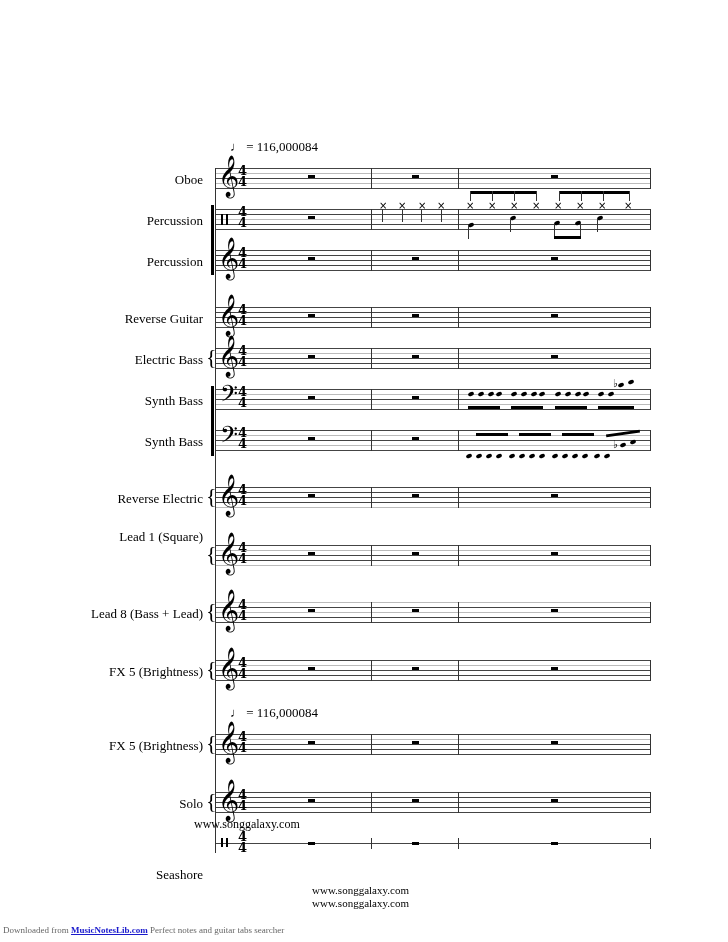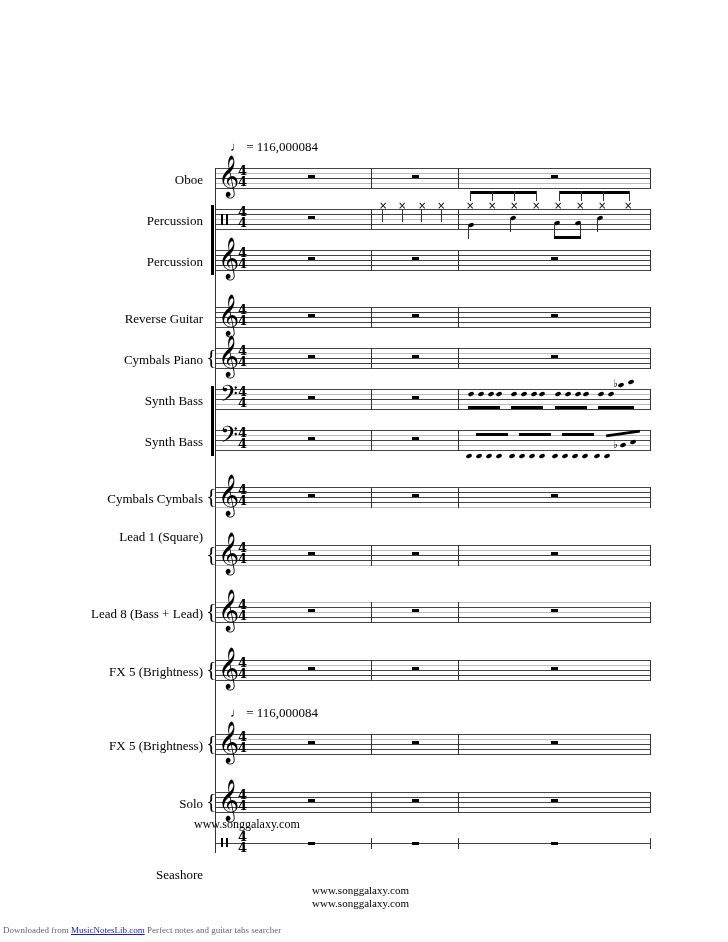--- a/index.html
+++ b/index.html
@@ -18,41 +18,41 @@
   .perc { position:absolute; left:5px; top:5px; width:3px; height:11px; border-left:2px solid #000; border-right:2px solid #000; box-sizing:content-box; }
   .sysline { position:absolute; left:215px; width:1px; background:#333; }
   .bracket { position:absolute; width:3px; background:#000; left:211px; }
   .brace { position:absolute; left:206px; font-size:22px; line-height:22px; }
   .tempo { position:absolute; left:230px; font-size:13px; }
   .note { position:absolute; width:6px; height:4px; background:#000; border-radius:50%; transform:rotate(-25deg); }
   .stem { position:absolute; width:1px; background:#333; }
   .beam { position:absolute; height:3px; background:#000; }
   .xh { position:absolute; font-size:10px; line-height:10px; font-family:"DejaVu Sans",sans-serif; }
   .foot { position:absolute; font-size:10px; }
-  a.lnk { color:#1a1acc; text-decoration:underline; }
+  a.lnk { color:#1a1acc; text-decoration:underline;font-weight:bold; }
 </style>
 </head>
 <body>
 
 <div class="tempo" style="top:139px;"><span>♩</span> <span>= 116,000084</span></div>
 <div class="tempo" style="top:705px;"><span>♩</span> <span>= 116,000084</span></div>
 
 <div class="sysline" style="top:168px;height:685px;"></div>
 
 <div class="bracket" style="top:205px;height:70px;"></div>
 <div class="bracket" style="top:386px;height:70px;"></div>
 
 <div class="label" style="top:172px;">Oboe</div>
 <div class="label" style="top:213px;">Percussion</div>
 <div class="label" style="top:254px;">Percussion</div>
 <div class="label" style="top:311px;">Reverse Guitar</div>
-<div class="label" style="top:352px;">Cymbals Piano</div>
+<div class="label" style="top:352px;">Electric Bass</div>
 <div class="label" style="top:393px;">Synth Bass</div>
 <div class="label" style="top:434px;">Synth Bass</div>
-<div class="label" style="top:491px;">Cymbals Cymbals</div>
+<div class="label" style="top:491px;">Reverse Electric</div>
 <div class="label" style="top:529px;">Lead 1 (Square)</div>
 <div class="label" style="top:606px;">Lead 8 (Bass + Lead)</div>
 <div class="label" style="top:664px;">FX 5 (Brightness)</div>
 <div class="label" style="top:738px;">FX 5 (Brightness)</div>
 <div class="label" style="top:796px;">Solo</div>
 <div class="label" style="top:867px;">Seashore</div>
 
 <div class="brace" style="top:346px;">{</div>
 <div class="brace" style="top:485px;">{</div>
 <div class="brace" style="top:543px;">{</div>

